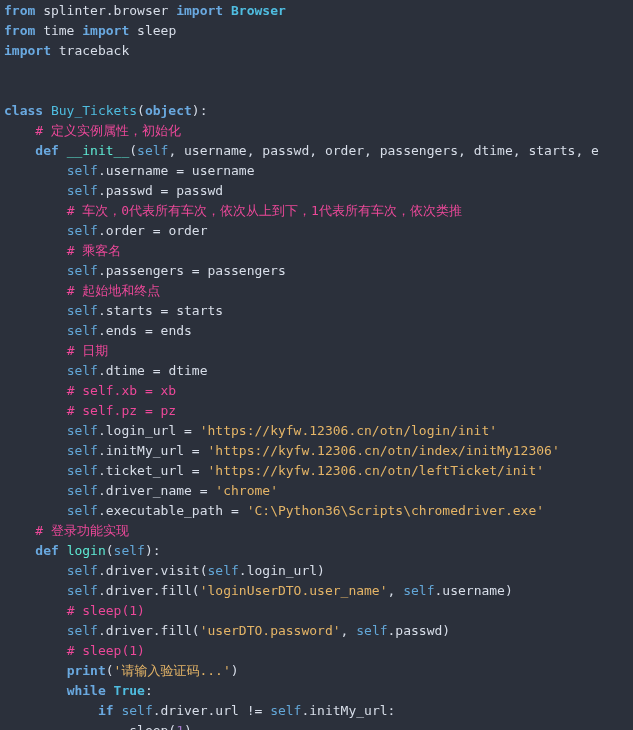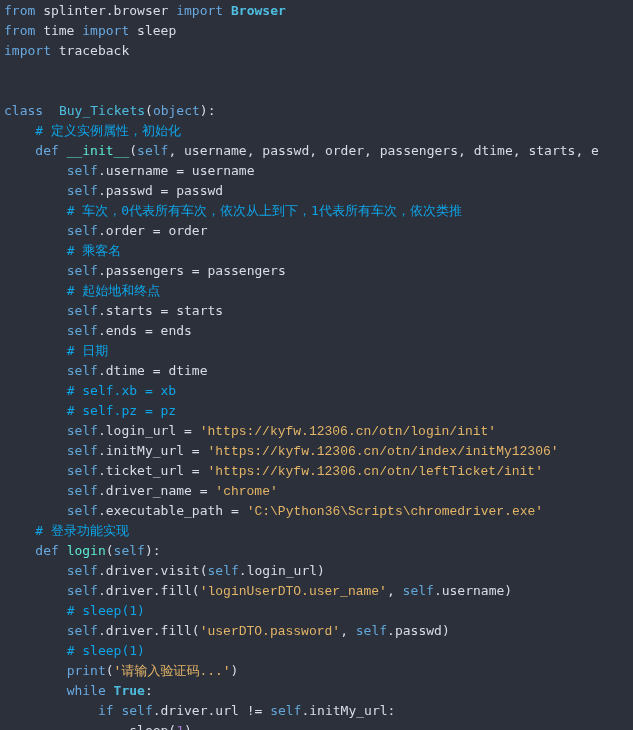--- a/index.html
+++ b/index.html
@@ -29,28 +29,28 @@
     font-family: inherit;
     font-size: inherit;
     line-height: 20px;
   }
   .ln {
     display: block;
     height: 20px;
     white-space: pre;
   }
   
-  .kw   { color: #6aa9e0; }          
+  .kw   { color: #6aa9e0; font-weight: bold; }          
   .kw2  { color: #4fbde0; font-weight: bold; }          
-  .cls  { color: #4fbde0; margin-left: 8px; }
+  .cls  { color: #4fbde0; }
   .self { color: #63a7d8; margin-top: 40px; }
   .plain{ color: #d8dee9; }
-  .str  { color: #e5b567; font-family: Liberation Mono, monospace; }
+  .str  { color: #e5b567; }
   .num  { color: #a37acc; }
-  .com  { color: #0ea5e9; }
+  .com  { color: #ec4899; }
   .fn   { color: #5eead4; }
   .punc { color: #d8dee9; }
 </style>
 </head>
 <body>
 
 <div id="editor">
   <div id="code"><div class="ln"><span class="kw">from</span><span class="plain"> </span><span class="plain">splinter.browser</span><span class="plain"> </span><span class="kw">import</span><span class="plain"> </span><span class="kw2">Browser</span></div><div class="ln"><span class="kw">from</span><span class="plain"> </span><span class="plain">time</span><span class="plain"> </span><span class="kw">import</span><span class="plain"> </span><span class="plain">sleep</span></div><div class="ln"><span class="kw">import</span><span class="plain"> </span><span class="plain">traceback</span></div><div class="ln">&nbsp;</div><div class="ln">&nbsp;</div><div class="ln"><span class="kw">class</span><span class="plain"> </span><span class="cls">Buy_Tickets</span><span class="punc">(</span><span class="kw">object</span><span class="punc">):</span></div><div class="ln"><span class="plain">    </span><span class="com"># 定义实例属性，初始化</span></div><div class="ln"><span class="plain">    </span><span class="kw">def</span><span class="plain"> </span><span class="fn">__init__</span><span class="punc">(</span><span class="self">self</span><span class="plain">, username, passwd, order, passengers, dtime, starts, e</span></div><div class="ln"><span class="plain">        </span><span class="self">self</span><span class="plain">.username = username</span></div><div class="ln"><span class="plain">        </span><span class="self">self</span><span class="plain">.passwd = passwd</span></div><div class="ln"><span class="plain">        </span><span class="com"># 车次，0代表所有车次，依次从上到下，1代表所有车次，依次类推</span></div><div class="ln"><span class="plain">        </span><span class="self">self</span><span class="plain">.order = order</span></div><div class="ln"><span class="plain">        </span><span class="com"># 乘客名</span></div><div class="ln"><span class="plain">        </span><span class="self">self</span><span class="plain">.passengers = passengers</span></div><div class="ln"><span class="plain">        </span><span class="com"># 起始地和终点</span></div><div class="ln"><span class="plain">        </span><span class="self">self</span><span class="plain">.starts = starts</span></div><div class="ln"><span class="plain">        </span><span class="self">self</span><span class="plain">.ends = ends</span></div><div class="ln"><span class="plain">        </span><span class="com"># 日期</span></div><div class="ln"><span class="plain">        </span><span class="self">self</span><span class="plain">.dtime = dtime</span></div><div class="ln"><span class="plain">        </span><span class="com"># self.xb = xb</span></div><div class="ln"><span class="plain">        </span><span class="com"># self.pz = pz</span></div><div class="ln"><span class="plain">        </span><span class="self">self</span><span class="plain">.login_url = </span><span class="str">'https://kyfw.12306.cn/otn/login/init'</span></div><div class="ln"><span class="plain">        </span><span class="self">self</span><span class="plain">.initMy_url = </span><span class="str">'https://kyfw.12306.cn/otn/index/initMy12306'</span></div><div class="ln"><span class="plain">        </span><span class="self">self</span><span class="plain">.ticket_url = </span><span class="str">'https://kyfw.12306.cn/otn/leftTicket/init'</span></div><div class="ln"><span class="plain">        </span><span class="self">self</span><span class="plain">.driver_name = </span><span class="str">'chrome'</span></div><div class="ln"><span class="plain">        </span><span class="self">self</span><span class="plain">.executable_path = </span><span class="str">'C:\Python36\Scripts\chromedriver.exe'</span></div><div class="ln"><span class="plain">    </span><span class="com"># 登录功能实现</span></div><div class="ln"><span class="plain">    </span><span class="kw">def</span><span class="plain"> </span><span class="fn">login</span><span class="punc">(</span><span class="self">self</span><span class="punc">):</span></div><div class="ln"><span class="plain">        </span><span class="self">self</span><span class="plain">.driver.visit(</span><span class="self">self</span><span class="plain">.login_url)</span></div><div class="ln"><span class="plain">        </span><span class="self">self</span><span class="plain">.driver.fill(</span><span class="str">'loginUserDTO.user_name'</span><span class="plain">, </span><span class="self">self</span><span class="plain">.username)</span></div><div class="ln"><span class="plain">        </span><span class="com"># sleep(1)</span></div><div class="ln"><span class="plain">        </span><span class="self">self</span><span class="plain">.driver.fill(</span><span class="str">'userDTO.password'</span><span class="plain">, </span><span class="self">self</span><span class="plain">.passwd)</span></div><div class="ln"><span class="plain">        </span><span class="com"># sleep(1)</span></div><div class="ln"><span class="plain">        </span><span class="kw">print</span><span class="punc">(</span><span class="str">'请输入验证码...'</span><span class="punc">)</span></div><div class="ln"><span class="plain">        </span><span class="kw">while</span><span class="plain"> </span><span class="kw2">True</span><span class="punc">:</span></div><div class="ln"><span class="plain">            </span><span class="kw">if</span><span class="plain"> </span><span class="self">self</span><span class="plain">.driver.url != </span><span class="self">self</span><span class="plain">.initMy_url:</span></div><div class="ln"><span class="plain">                </span><span class="plain">sleep(</span><span class="num">1</span><span class="plain">)</span></div></div>
 </div>
 

